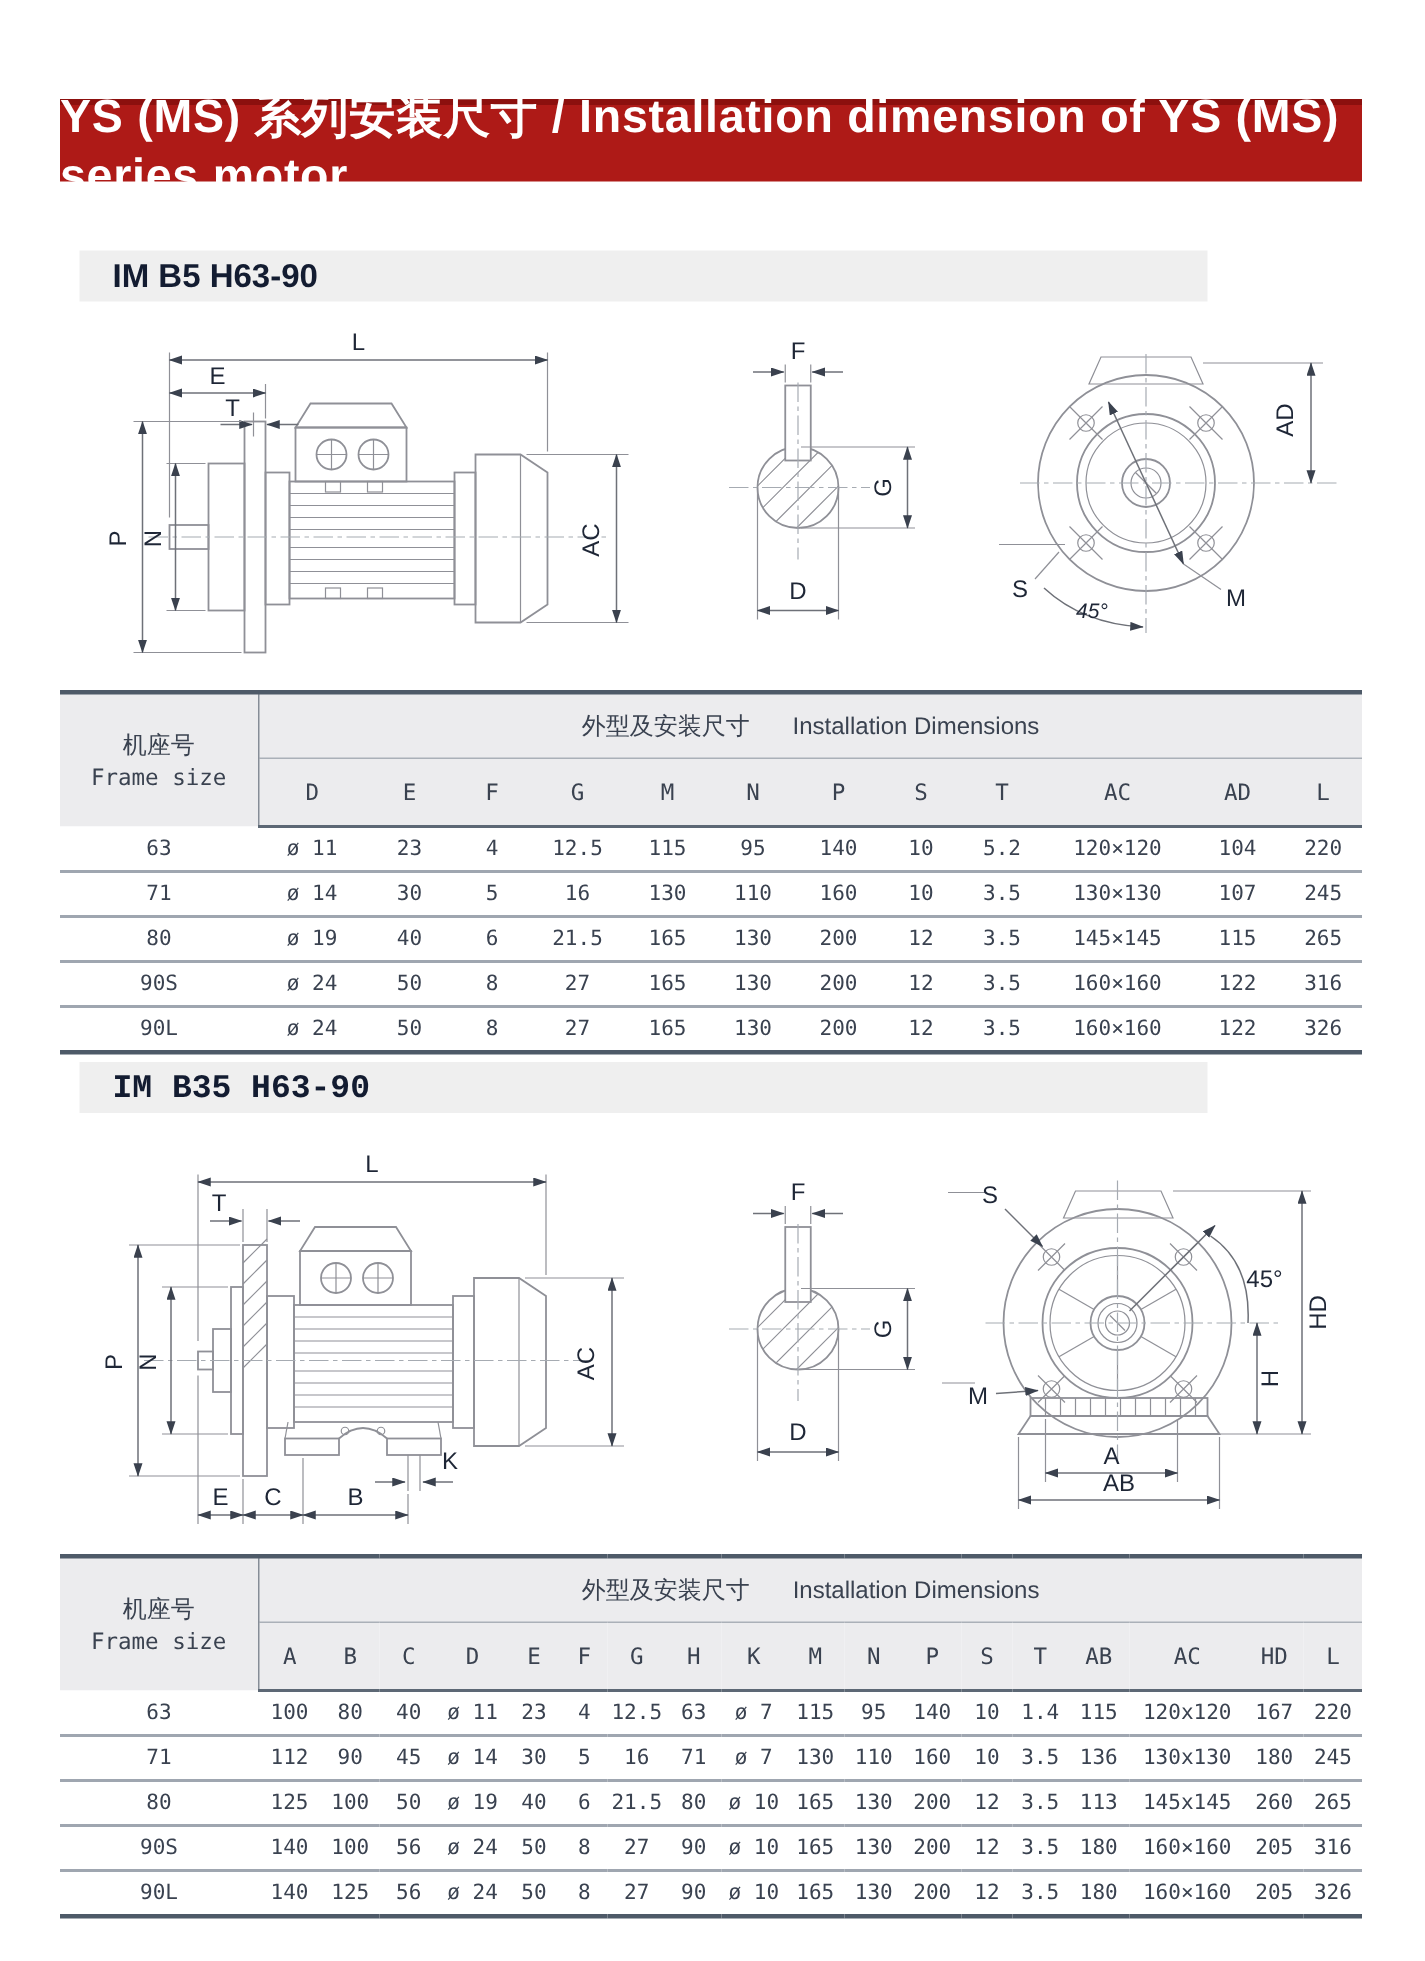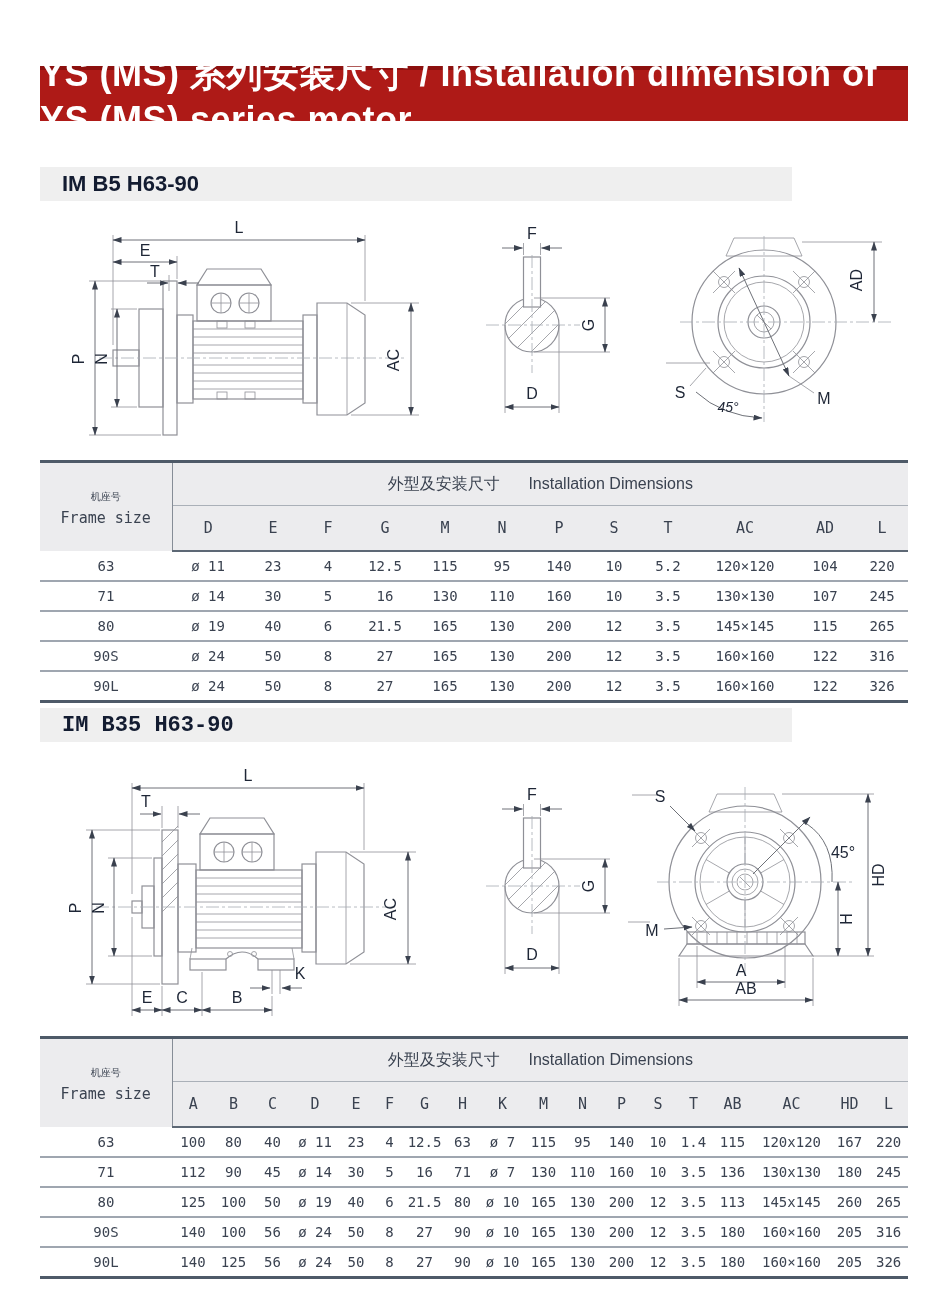--- a/index.html
+++ b/index.html
@@ -7,42 +7,42 @@
     width:950px;height:1307px;position:relative;background:#ffffff;
     font-family:"Liberation Sans", sans-serif;
   }
   
   .banner{
     position:absolute;left:40px;top:66px;width:868px;height:51px;
     background:#ae1a17;border-top:4px solid #8c100e;
     display:flex;align-items:center;justify-content:center;
   }
   .banner span{
-    color:#ffffff;font-size:36px;font-weight:bold;letter-spacing:.5px;
+    color:#ffffff;font-size:31px;font-weight:bold;letter-spacing:.5px;
     font-family:"Liberation Sans", sans-serif;
   }
   
   .section-bar{
-    position:absolute;left:40px;width:752px;height:34px;background:#efefef;
+    position:absolute;left:53px;width:752px;height:34px;background:#efefef;
     display:flex;align-items:center;
   }
   .section-bar span{
     padding-left:22px;font-size:22px;font-weight:bold;color:#131c31;
   }
   #bar1{top:167px;} #bar2{top:708px;font-family:Liberation Mono, monospace;}
   
   table.dims{
     position:absolute;left:40px;width:868px;border-collapse:collapse;table-layout:fixed;
     font-family:"DejaVu Sans Mono", monospace;color:#3a4250;
     border-top:3px solid #4e5a68;border-bottom:3px solid #4e5a68;
   }
   #table1{top:460px;} #table2{top:1036px;}
   table.dims th{background:#ececee;font-weight:normal;}
   th.frame-head{border-right:1.5px solid #868d97;vertical-align:middle;}
-  th.frame-head .zh{display:block;font-size:10px;line-height:22px;}
+  th.frame-head .zh{display:block;font-size:16px;line-height:22px;}
   th.frame-head .en{display:block;font-size:15px;line-height:20px;}
   tr.row-group th.group-head{height:40px;border-bottom:1px solid #aab0b8;text-align:center;}
   .group-head .zh{font-size:16px;font-family:"Liberation Sans",sans-serif;}
   .group-head .en-g{font-size:16px;margin-left:19px;font-family:"Liberation Sans",sans-serif;}
   tr.row-cols th{height:42px;font-size:15px;border-bottom:2px solid #5d6875;text-align:center;}
   table.dims tbody td{
     height:26px;font-size:14px;text-align:center;border-bottom:2px solid #9fa6b0;
     white-space:nowrap;background:#ffffff;
   }
   

